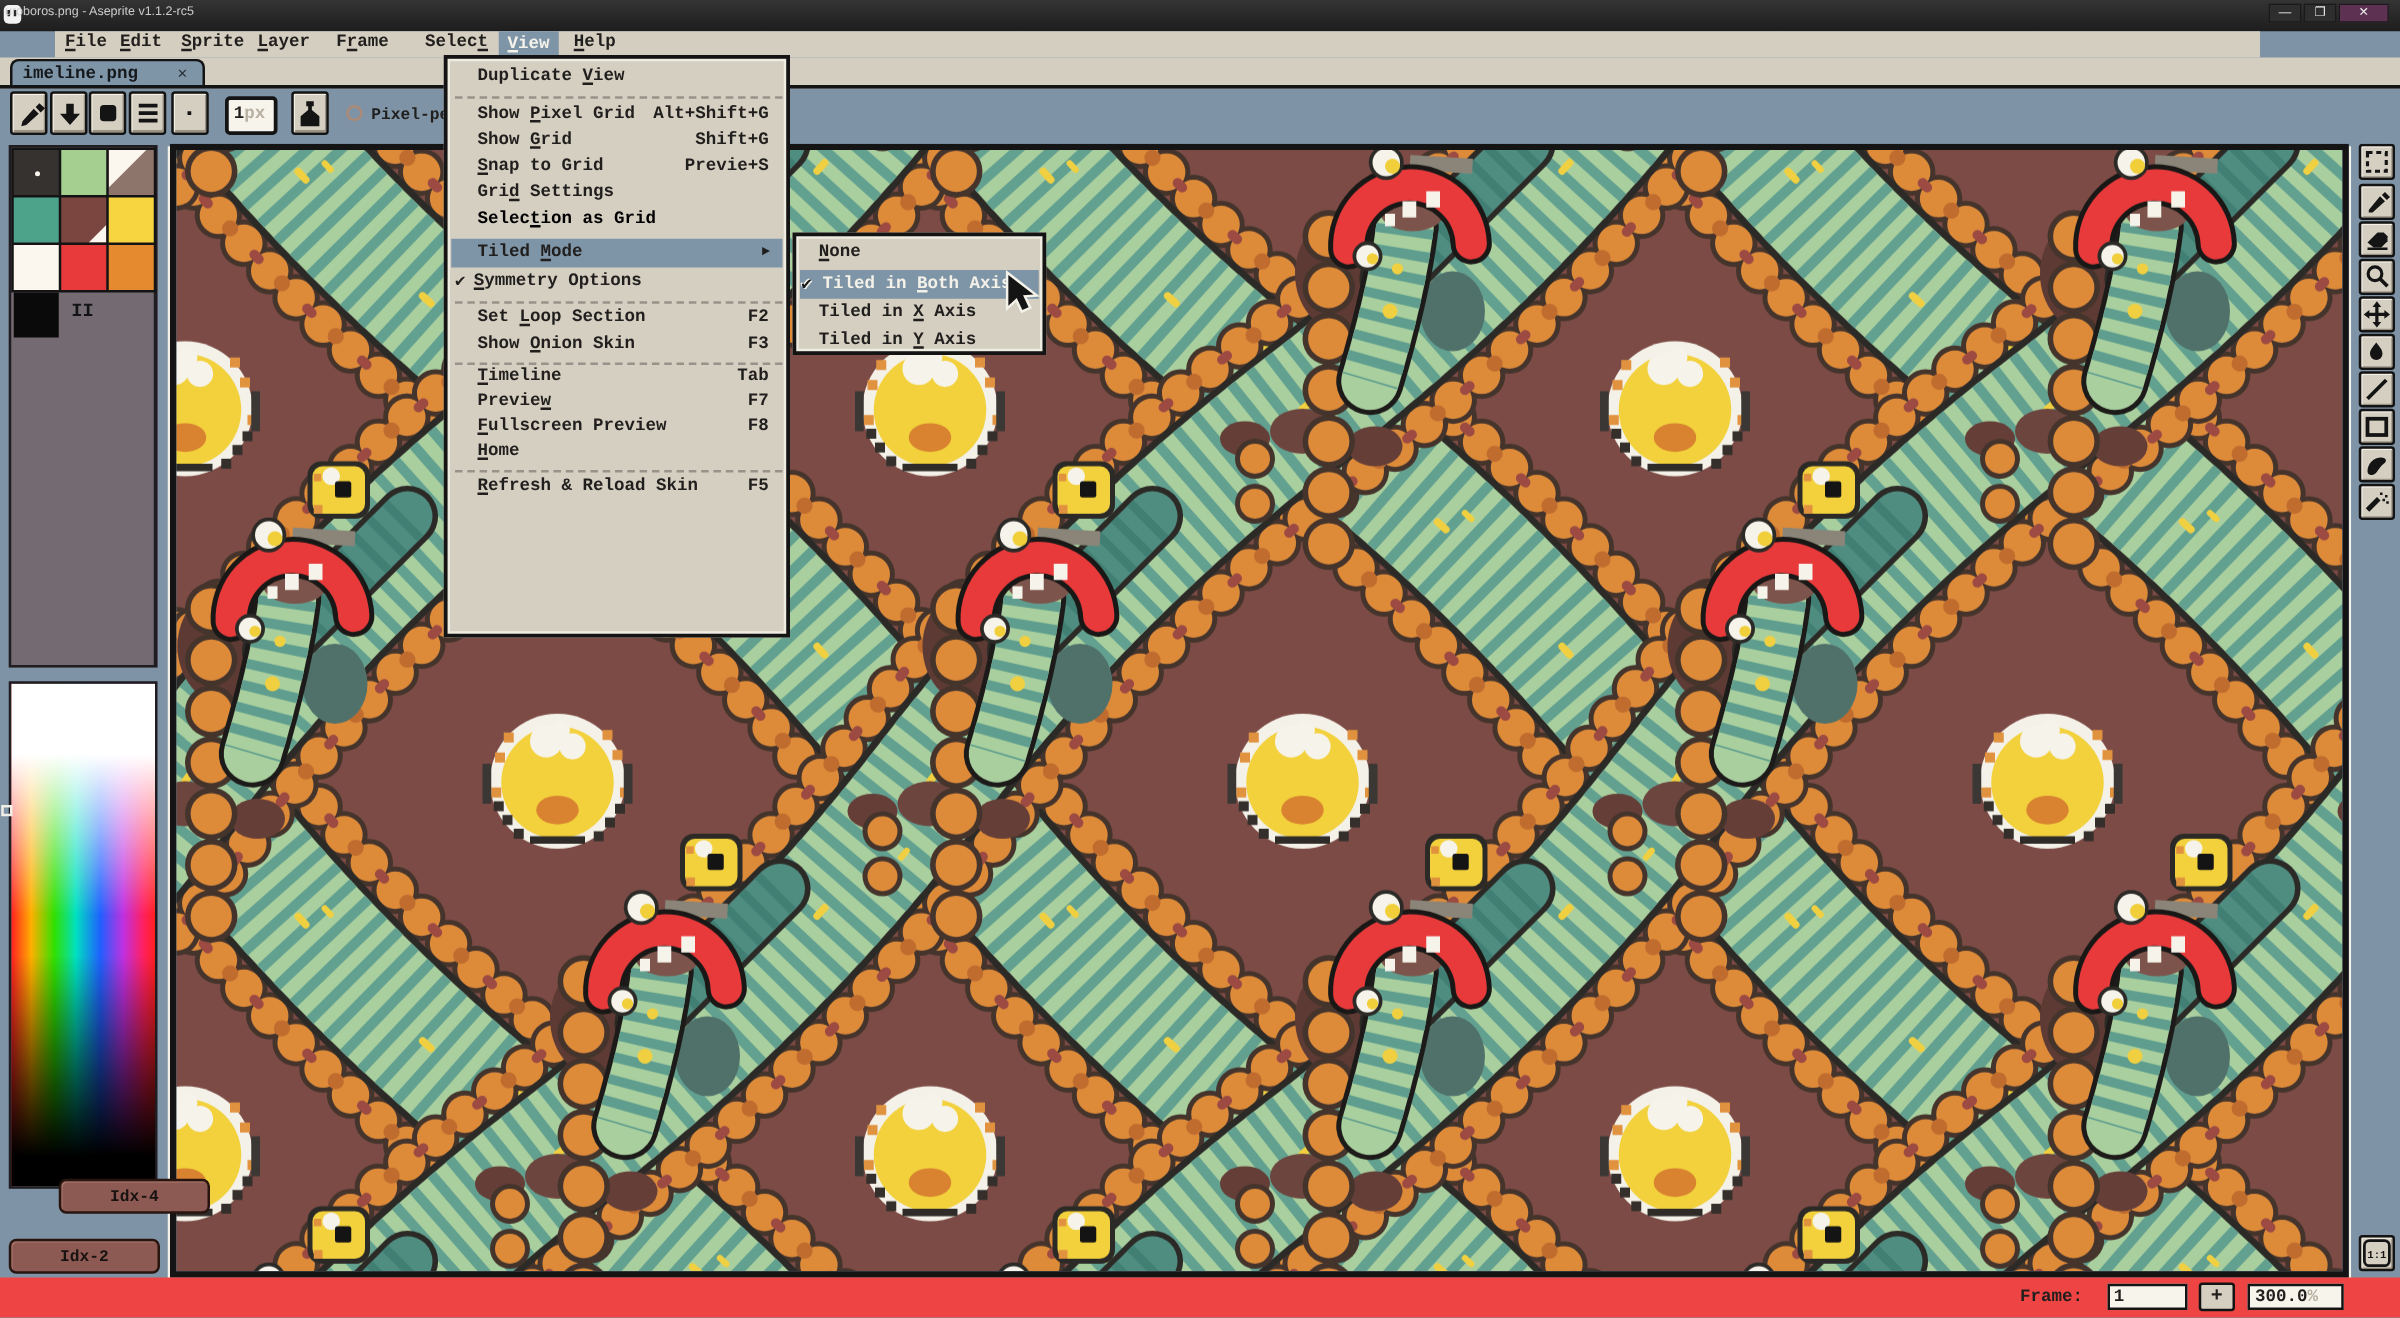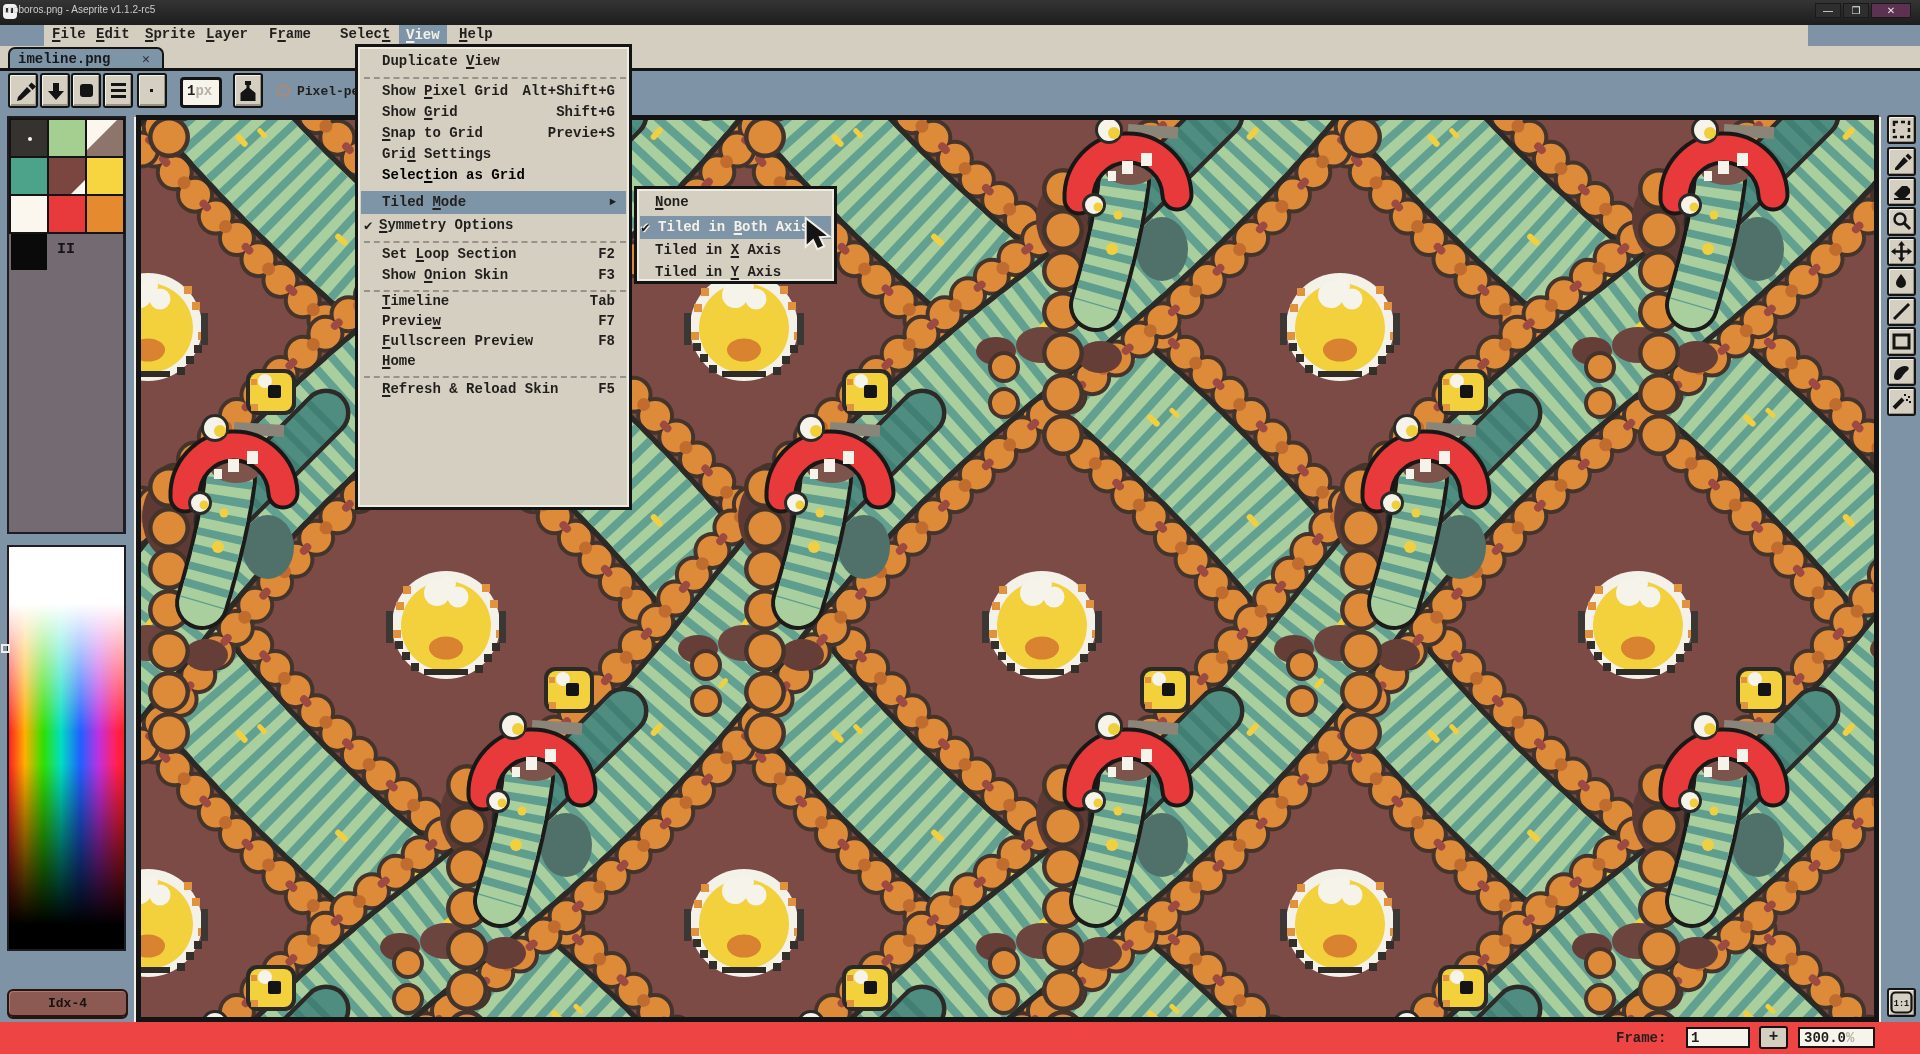--- a/index.html
+++ b/index.html
@@ -262,21 +262,21 @@
       <path d="M0 0 L30 0 L0 30 Z" fill="#fbf7ee"></path>
     </svg>
   <svg class="abs" style="left:49px;top:43px;" width="36" height="36">
       <path d="M36 36 L36 22 L22 36 Z" fill="#fbf7ee"></path>
     </svg>
   <div class="abs" style="left:28px;top:22px;width:4px;height:4px;background:#fbf7ee;border-radius:2px;"></div>
   <div id="swII" class="abs mono">II</div>
   <div id="spectrum" class="abs"></div>
   <div id="specmark" class="abs"></div>
   <div class="idxbtn abs mono" style="top:876px;">Idx-2</div>
-  <div class="idxbtn abs mono" style="top:874px;">Idx-4</div>
+  <div class="idxbtn abs mono" style="top:828px;margin-left:40px;">Idx-4</div>
 </div>
 
 <div id="rstrip" class="abs">
   <div class="tbtn" style="top:0px;"></div>
   <div class="tbtn" style="top:32px;"></div>
   <div class="tbtn" style="top:62px;"></div>
   <div class="tbtn" style="top:92px;"></div>
   <div class="tbtn" style="top:122px;"></div>
   <div class="tbtn" style="top:152px;"></div>
   <div class="tbtn" style="top:182px;"></div>

